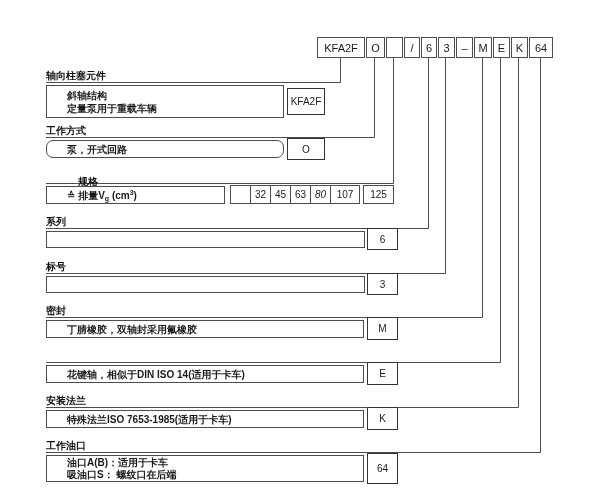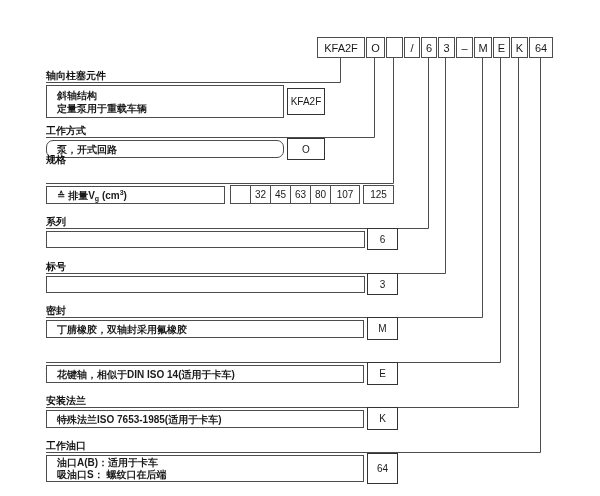--- a/index.html
+++ b/index.html
@@ -19,21 +19,21 @@
     display:flex;align-items:center;justify-content:center;
     font-size:11px;color:#1a1a1a;background:#fff;
   }
   .sec-label{
     position:absolute;left:46px;font-size:10px;font-weight:700;color:#111;
     white-space:nowrap;
   }
   .desc-box{
     position:absolute;left:46px;border:1px solid #4d4d4d;background:#fff;
     font-size:10px;font-weight:700;color:#1a1a1a;
-    padding-left:10px;box-sizing:border-box;display:flex;
+    padding-left:20px;box-sizing:border-box;display:flex;
     flex-direction:column;justify-content:center;white-space:nowrap;
   }
   .desc-box .dline{line-height:13px;}
   .val-box{
     position:absolute;border:1px solid #333;background:#fff;
     display:flex;align-items:center;justify-content:center;
     font-size:10px;color:#1a1a1a;box-sizing:border-box;
   }
   .size-cell{
     position:absolute;top:185px;height:19px;border:1px solid #4d4d4d;
@@ -81,29 +81,29 @@
     <span class="dline">定量泵用于重载车辆</span>
   </div>
   <div class="val-box" style="left:287px;top:88px;width:38px;height:27px;">KFA2F</div>
 
   <div class="sec-label" style="top:124px;">工作方式</div>
   <div class="desc-box" style="top:140px;width:238px;height:18px;border-radius:7px;">
     <span class="dline">泵，开式回路</span>
   </div>
   <div class="val-box" style="left:287px;top:138px;width:38px;height:22px;">O</div>
 
-  <div class="sec-label" style="top:153px;">规格</div>
+  <div class="sec-label" style="top:175px;margin-left:32px;">规格</div>
   <div class="desc-box" style="top:186px;width:179px;height:18px;font-weight:700;">
     <span class="dline"><span>≙ 排量V</span><sub class="vg">g</sub><span> (cm</span><sup class="cm">3</sup><span>)</span></span>
   </div>
   <div class="size-cell" style="left:230px;width:44px;padding-left:17px;">23</div>
   <div class="size-cell" style="left:250px;width:21px;">32</div>
   <div class="size-cell" style="left:270px;width:21px;">45</div>
   <div class="size-cell" style="left:290px;width:21px;">63</div>
-  <div class="size-cell" style="left:310px;width:21px;">80</div>
+  <div class="size-cell" style="left:310px;width:21px;font-style:italic;">80</div>
   <div class="size-cell" style="left:330px;width:30px;">107</div>
   <div class="size-cell" style="left:363px;width:31px;">125</div>
 
   <div class="sec-label" style="top:215px;">系列</div>
   <div class="desc-box" style="top:231px;width:319px;height:17px;">
     <span class="dline"></span>
   </div>
   <div class="val-box" style="left:367px;top:228px;width:31px;height:22px;">6</div>
 
   <div class="sec-label" style="top:260px;">标号</div>

